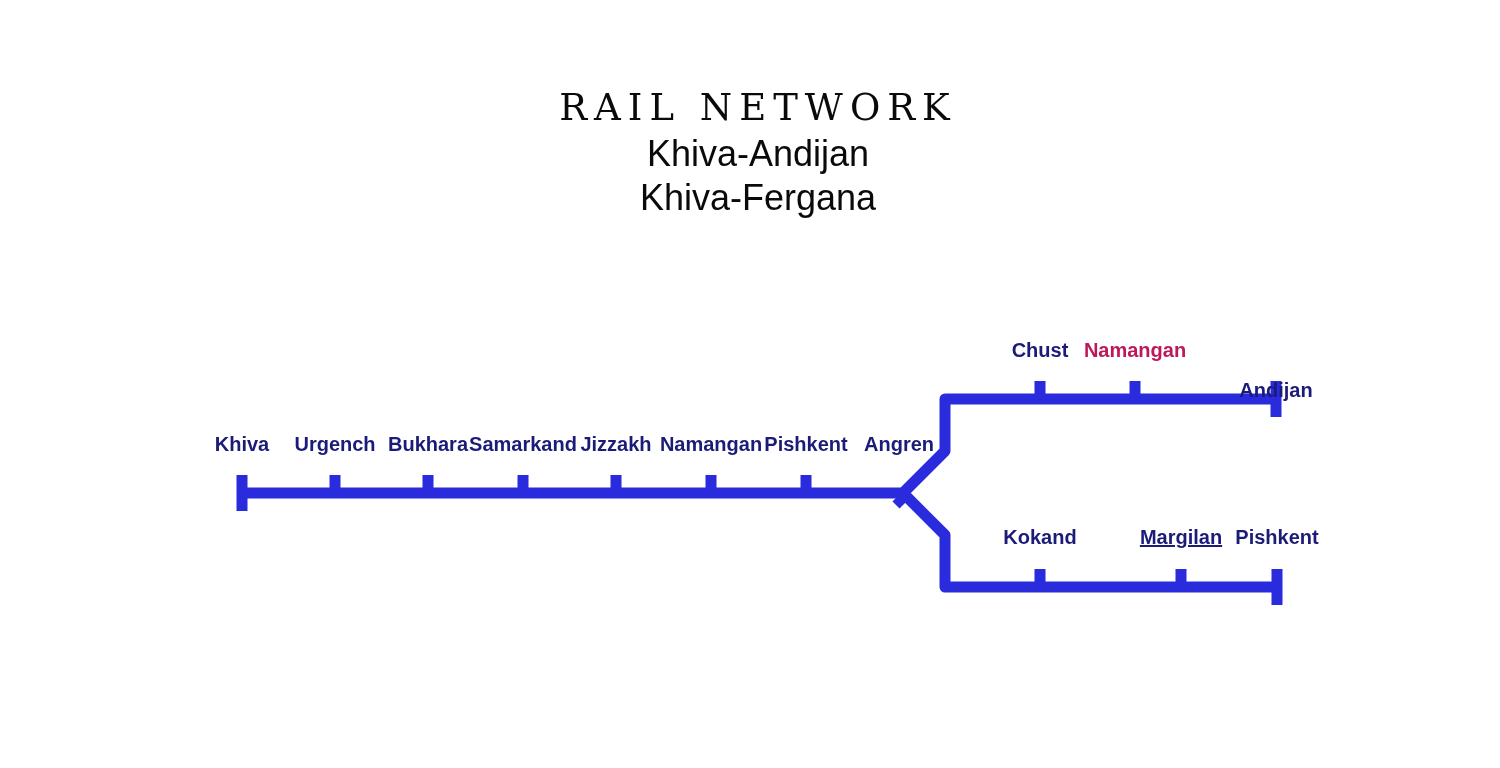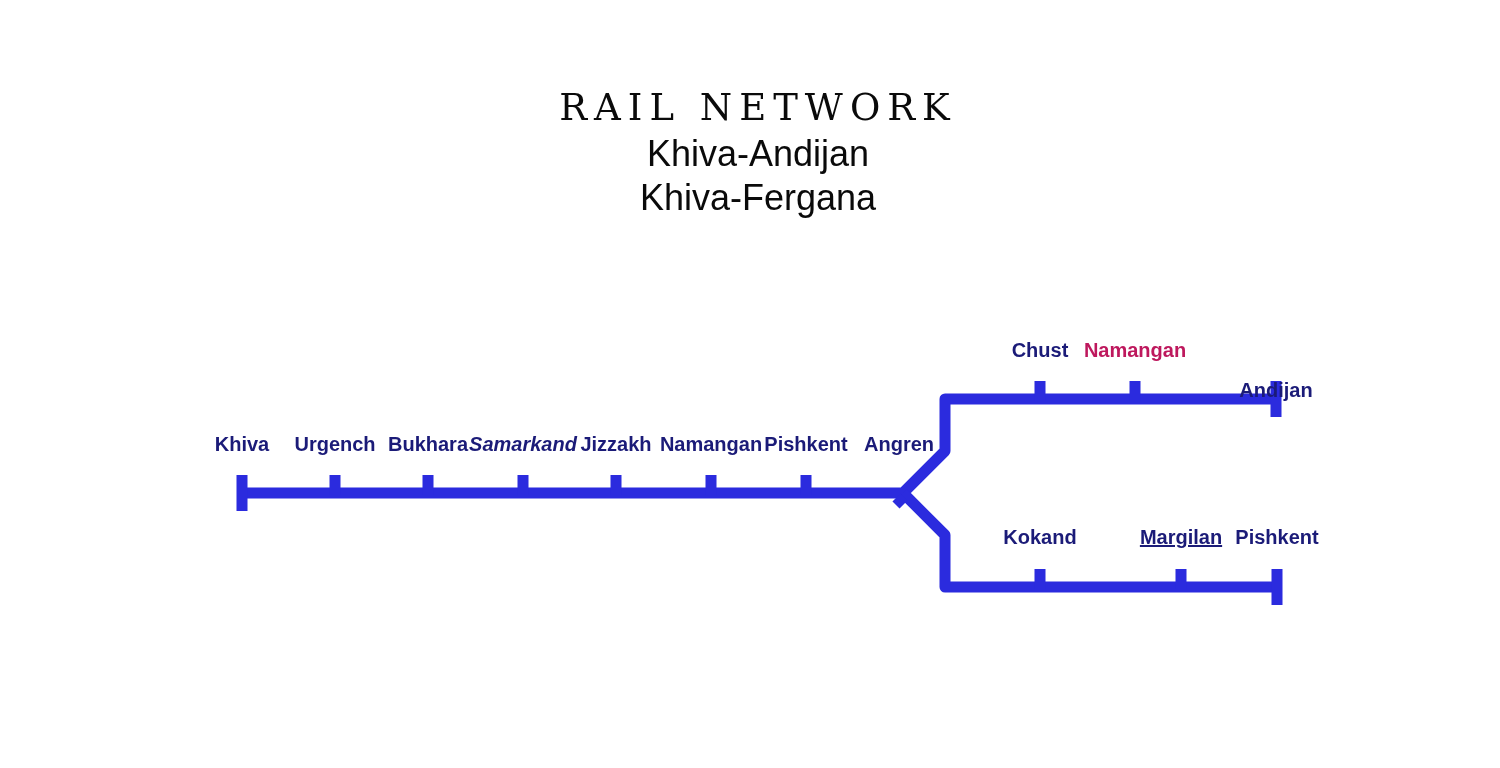--- a/index.html
+++ b/index.html
@@ -65,21 +65,21 @@
       <rect x="1270.5" y="381" width="11" height="36" fill="#2b2bde"></rect>
       <rect x="1034.5" y="569" width="11" height="20" fill="#2b2bde"></rect>
       <rect x="1175.5" y="569" width="11" height="20" fill="#2b2bde"></rect>
       <rect x="1271.5" y="569" width="11" height="36" fill="#2b2bde"></rect>
     </svg>
 
   <div id="labels">
       <div class="station-label" style="left: 242px; top: 433px; color: rgb(27, 27, 120);">Khiva</div>
       <div class="station-label" style="left: 335px; top: 433px; color: rgb(27, 27, 120);">Urgench</div>
       <div class="station-label" style="left: 428px; top: 433px; color: rgb(27, 27, 120);">Bukhara</div>
-      <div class="station-label" style="left: 523px; top: 433px; color: rgb(27, 27, 120); font-style: italic;">Samarkand</div>
+      <div class="station-label" style="left: 523px; top: 433px; color: rgb(27, 27, 120);">Samarkand</div>
       <div class="station-label" style="left: 616px; top: 433px; color: rgb(27, 27, 120);">Jizzakh</div>
       <div class="station-label" style="left: 711px; top: 433px; color: rgb(27, 27, 120);">Namangan</div>
       <div class="station-label" style="left: 806px; top: 433px; color: rgb(27, 27, 120);">Pishkent</div>
       <div class="station-label" style="left: 899px; top: 433px; color: rgb(27, 27, 120);">Angren</div>
       <div class="station-label" style="left: 1040px; top: 339px; color: rgb(27, 27, 120);">Chust</div>
       <div class="station-label" style="left: 1135px; top: 339px; color: #be185d; text-align: right;">Namangan</div>
       <div class="station-label" style="left: 1276px; top: 339px; color: rgb(27, 27, 120); margin-top: 40px;">Andijan</div>
       <div class="station-label" style="left: 1040px; top: 526px; color: rgb(27, 27, 120);">Kokand</div>
       <div class="station-label" style="left: 1181px; top: 526px; color: rgb(27, 27, 120); text-decoration: underline;">Margilan</div>
       <div class="station-label" style="left: 1277px; top: 526px; color: rgb(27, 27, 120);">Pishkent</div>

